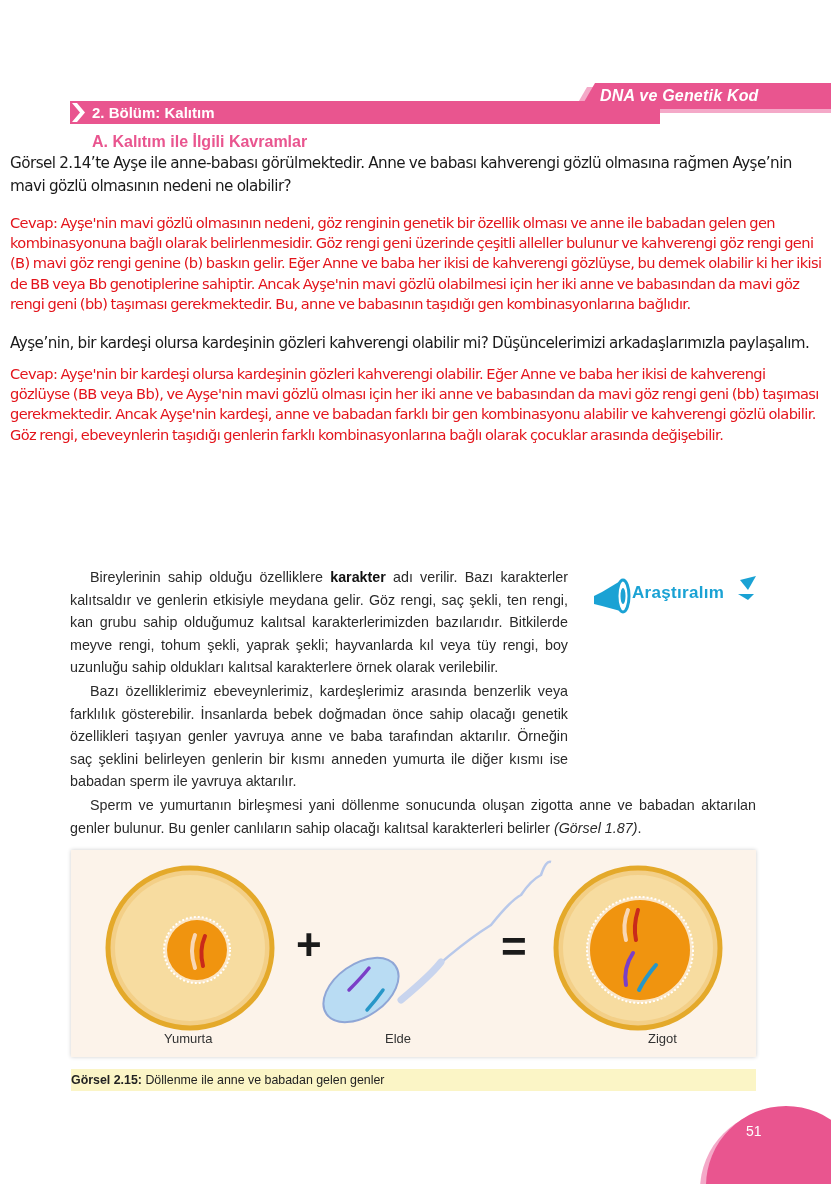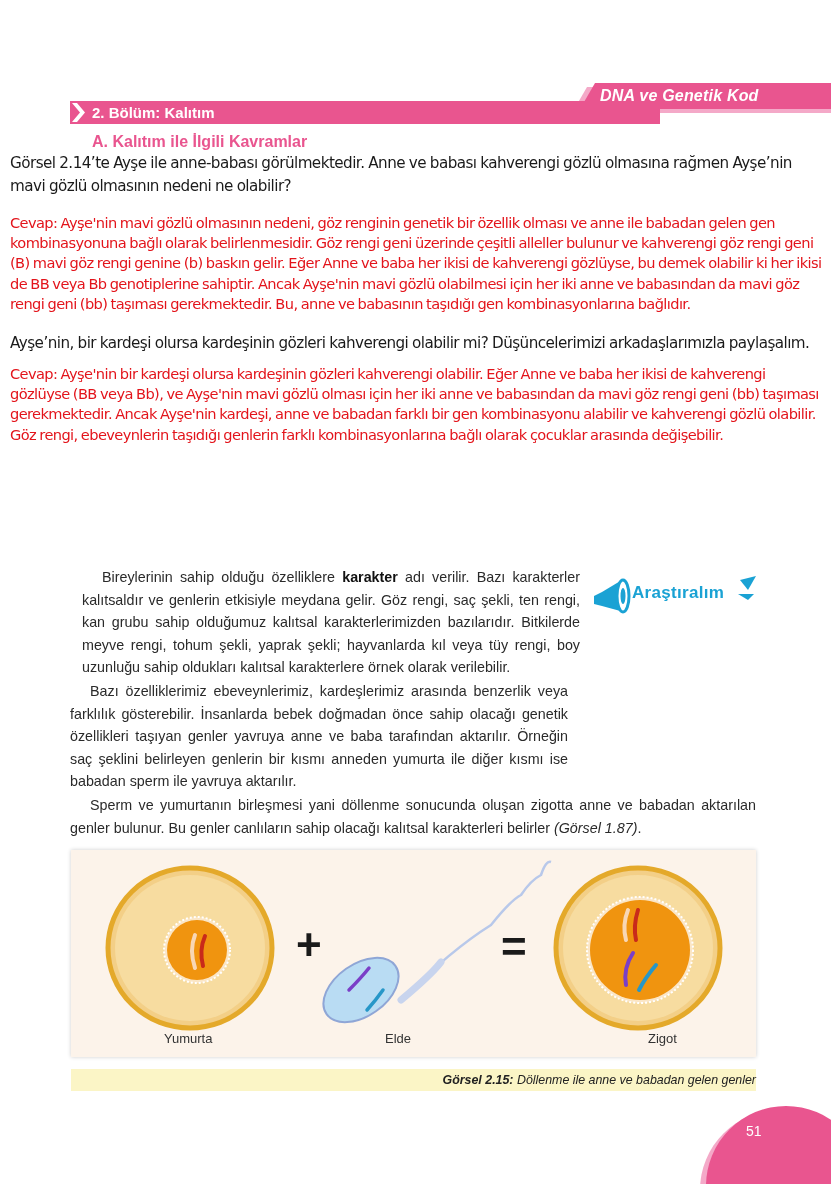--- a/index.html
+++ b/index.html
@@ -29,21 +29,21 @@
     .research { position: absolute; left: 588px; top: 574px; width: 168px; height: 192px; }
     .research .head { position: absolute; left: 0; top: 0; width: 168px; height: 40px; }
     .research .box { position: absolute; left: 2px; top: 36px; width: 166px; height: 156px; background: #dcebf6; border-radius: 8px; padding: 16px 8px 0 7px; }
     .research .box p { font-size: 12.2px; line-height: 19.1px; color: #222; text-align: justify; }
     .research .title { position: absolute; left: 44px; top: 9px; color: #1aa2d4; font-weight: bold; font-size: 17px; letter-spacing: 0.3px; }
 
     
     .figure { position: absolute; left: 71px; top: 850px; width: 685px; height: 207px; background: #fcf3ea; box-shadow: 0 0 4px rgba(0,0,0,0.2); }
     .figure svg { position: absolute; left: 0; top: 0; }
     .fig-label { position: absolute; font-size: 13px; color: #333; text-align: center; }
-    .caption { position: absolute; left: 71px; top: 1069px; width: 685px; height: 22px; background: #fbf5c6; text-align: right; font-size: 12.4px; line-height: 22px; font-style: italic; color: #222; }
+    .caption { position: absolute; left: 71px; top: 1069px; width: 685px; height: 22px; background: #fbf5c6; text-align: left; font-size: 12.4px; line-height: 22px; color: #222; }
     .caption b { font-weight: bold; }
 
     
     .page-circle { position: absolute; left: 706px; top: 1106px; width: 160px; height: 160px; border-radius: 50%; background: #e9558f; }
     .page-circle-back { position: absolute; left: 700px; top: 1110px; width: 160px; height: 160px; border-radius: 50%; background: #f4a9c8; }
     .page-num { position: absolute; left: 746px; top: 1123px; color: #fff; font-size: 14px; }
   </style>
 </head>
 <body>
 
@@ -60,21 +60,21 @@
   <span class="label">2. Bölüm: Kalıtım</span>
 </div>
 
 <div class="subheading">A. Kalıtım ile İlgili Kavramlar</div>
 
 <div class="q-text" style="top:152px;">Görsel 2.14’te Ayşe ile anne-babası görülmektedir. Anne ve babası kahverengi gözlü olmasına rağmen Ayşe’nin mavi gözlü olmasının nedeni ne olabilir?</div>
 <div class="ans-text" style="top:213px;">Cevap: Ayşe'nin mavi gözlü olmasının nedeni, göz renginin genetik bir özellik olması ve anne ile babadan gelen gen kombinasyonuna bağlı olarak belirlenmesidir. Göz rengi geni üzerinde çeşitli alleller bulunur ve kahverengi göz rengi geni (B) mavi göz rengi genine (b) baskın gelir. Eğer Anne ve baba her ikisi de kahverengi gözlüyse, bu demek olabilir ki her ikisi de BB veya Bb genotiplerine sahiptir. Ancak Ayşe'nin mavi gözlü olabilmesi için her iki anne ve babasından da mavi göz rengi geni (bb) taşıması gerekmektedir. Bu, anne ve babasının taşıdığı gen kombinasyonlarına bağlıdır.</div>
 <div class="q-text" style="top:312px;margin-top:20px;">Ayşe’nin, bir kardeşi olursa kardeşinin gözleri kahverengi olabilir mi? Düşüncelerimizi arkadaşlarımızla paylaşalım.</div>
 <div class="ans-text" style="top:364px;">Cevap: Ayşe'nin bir kardeşi olursa kardeşinin gözleri kahverengi olabilir. Eğer Anne ve baba her ikisi de kahverengi gözlüyse (BB veya Bb), ve Ayşe'nin mavi gözlü olması için her iki anne ve babasından da mavi göz rengi geni (bb) taşıması gerekmektedir. Ancak Ayşe'nin kardeşi, anne ve babadan farklı bir gen kombinasyonu alabilir ve kahverengi gözlü olabilir. Göz rengi, ebeveynlerin taşıdığı genlerin farklı kombinasyonlarına bağlı olarak çocuklar arasında değişebilir.</div>
 
-<div class="body-text" style="left:82px; top:566px; width:498px;">
+<div class="body-text" style="left:70px; top:566px; width:498px;">
   <span>Bireylerinin sahip olduğu özelliklere </span><b>karakter</b><span> adı verilir. Bazı karakterler kalıtsaldır ve genlerin etkisiyle meydana gelir. Göz rengi, saç şekli, ten rengi, kan grubu sahip olduğumuz kalıtsal karakterlerimizden bazılarıdır. Bitkilerde meyve rengi, tohum şekli, yaprak şekli; hayvanlarda kıl veya tüy rengi, boy uzunluğu sahip oldukları kalıtsal karakterlere örnek olarak verilebilir.</span>
 </div>
 <div class="body-text" style="left:70px; top:680px; width:498px;">Bazı özelliklerimiz ebeveynlerimiz, kardeşlerimiz arasında benzerlik veya farklılık gösterebilir. İnsanlarda bebek doğmadan önce sahip olacağı genetik özellikleri taşıyan genler yavruya anne ve baba tarafından aktarılır. Örneğin saç şeklini belirleyen genlerin bir kısmı anneden yumurta ile diğer kısmı ise babadan sperm ile yavruya aktarılır.</div>
 <div class="body-text" style="left:70px; top:794px; width:686px;">
   <span>Sperm ve yumurtanın birleşmesi yani döllenme sonucunda oluşan zigotta anne ve babadan aktarılan genler bulunur. Bu genler canlıların sahip olacağı kalıtsal karakterleri belirler </span><i>(Görsel 1.87)</i><span>.</span>
 </div>
 
 <div class="research">
   <svg class="head" viewBox="0 0 168 40" width="168" height="40">
     <path d="M6 22 L14 18 L14 32 L6 30 Z" fill="#1aa2d4"></path>

